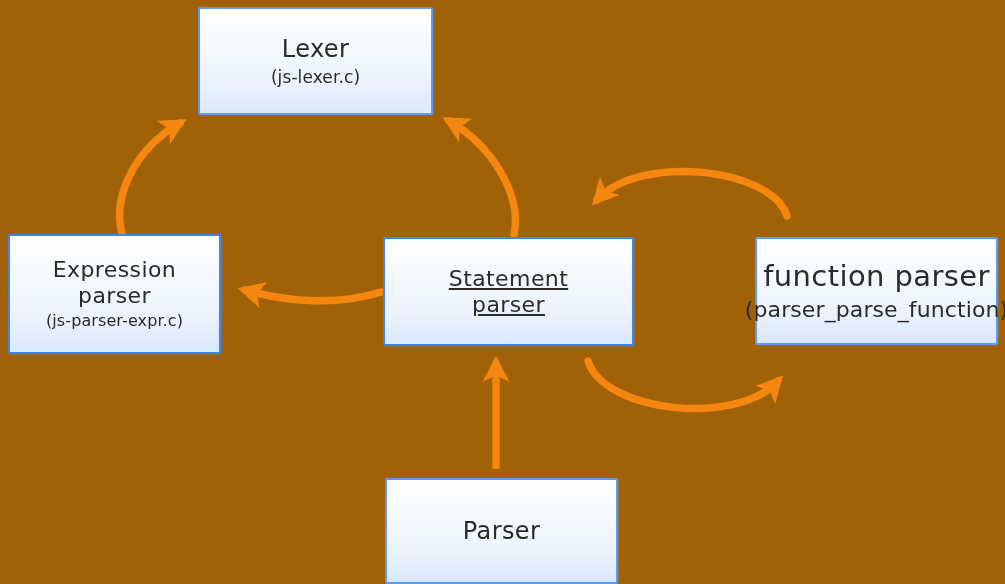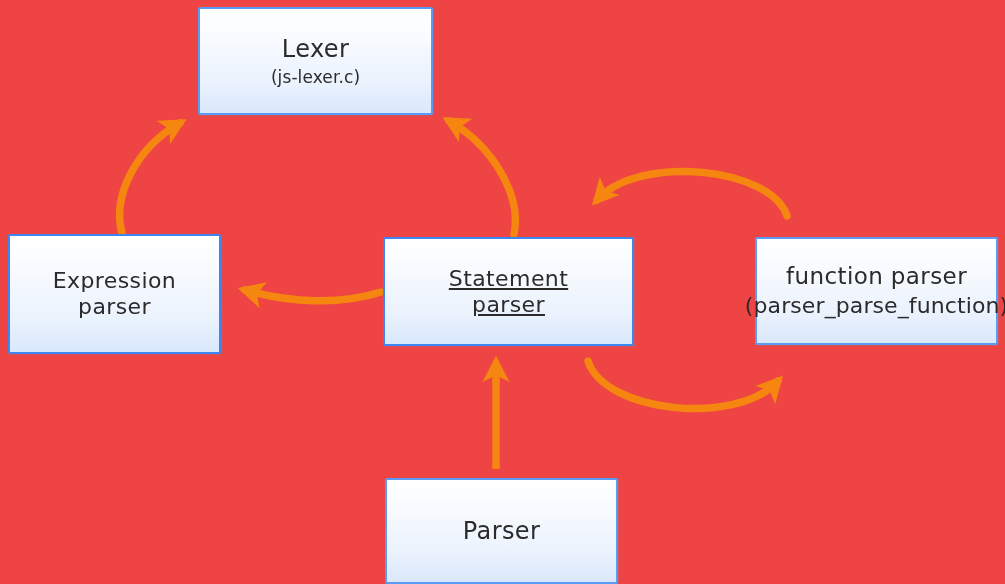--- a/index.html
+++ b/index.html
@@ -10,21 +10,21 @@
   body {
     width: 1005px;
     height: 584px;
     font-family: "DejaVu Sans", sans-serif;
     overflow: hidden;
   }
   #canvas {
     position: relative;
     width: 1005px;
     height: 584px;
-    background: #ef4444;
+    background: #a16207;
   }
   #arrow-layer {
     position: absolute;
     left: 0;
     top: 0;
     width: 1005px;
     height: 584px;
   }
   .node {
     position: absolute;
@@ -55,21 +55,21 @@
 
   
   #node-lexer      { left: 198px; top: 7px;   width: 235px; height: 108px; }
   #node-expression { left: 8px;   top: 234px; width: 213px; height: 120px; border-color: #3d85f0; }
   #node-statement  { left: 383px; top: 237px; width: 251px; height: 109px; border-color: #3d85f0; text-decoration: underline; }
   #node-function   { left: 755px; top: 237px; width: 243px; height: 108px; }
   #node-parser     { left: 385px; top: 478px; width: 233px; height: 106px; }
 
   #node-lexer .title      { font-size: 24px; }
   #node-parser .title     { font-size: 24px; }
-  #node-function .title   { font-size: 23px; }
+  #node-function .title   { font-size: 29px; }
   #node-function .subtitle{ font-size: 22px; }
   #node-expression .subtitle { font-size: 16px; }
 </style>
 </head>
 <body>
 
 <div id="canvas">
 
   <svg id="arrow-layer" viewBox="0 0 1005 584" width="1005" height="584" xmlns="http://www.w3.org/2000/svg">
     <defs>
@@ -92,20 +92,21 @@
   </svg>
 
   <div class="node" id="node-lexer">
     <div class="title">Lexer</div>
     <div class="subtitle">(js-lexer.c)</div>
   </div>
 
   <div class="node" id="node-expression">
     <div class="title">Expression
 parser</div>
+    <div class="subtitle">(js-parser-expr.c)</div>
   </div>
 
   <div class="node" id="node-statement">
     <div class="title">Statement
 parser</div>
   </div>
 
   <div class="node" id="node-function">
     <div class="title">function parser</div>
     <div class="subtitle">(parser_parse_function)</div>

